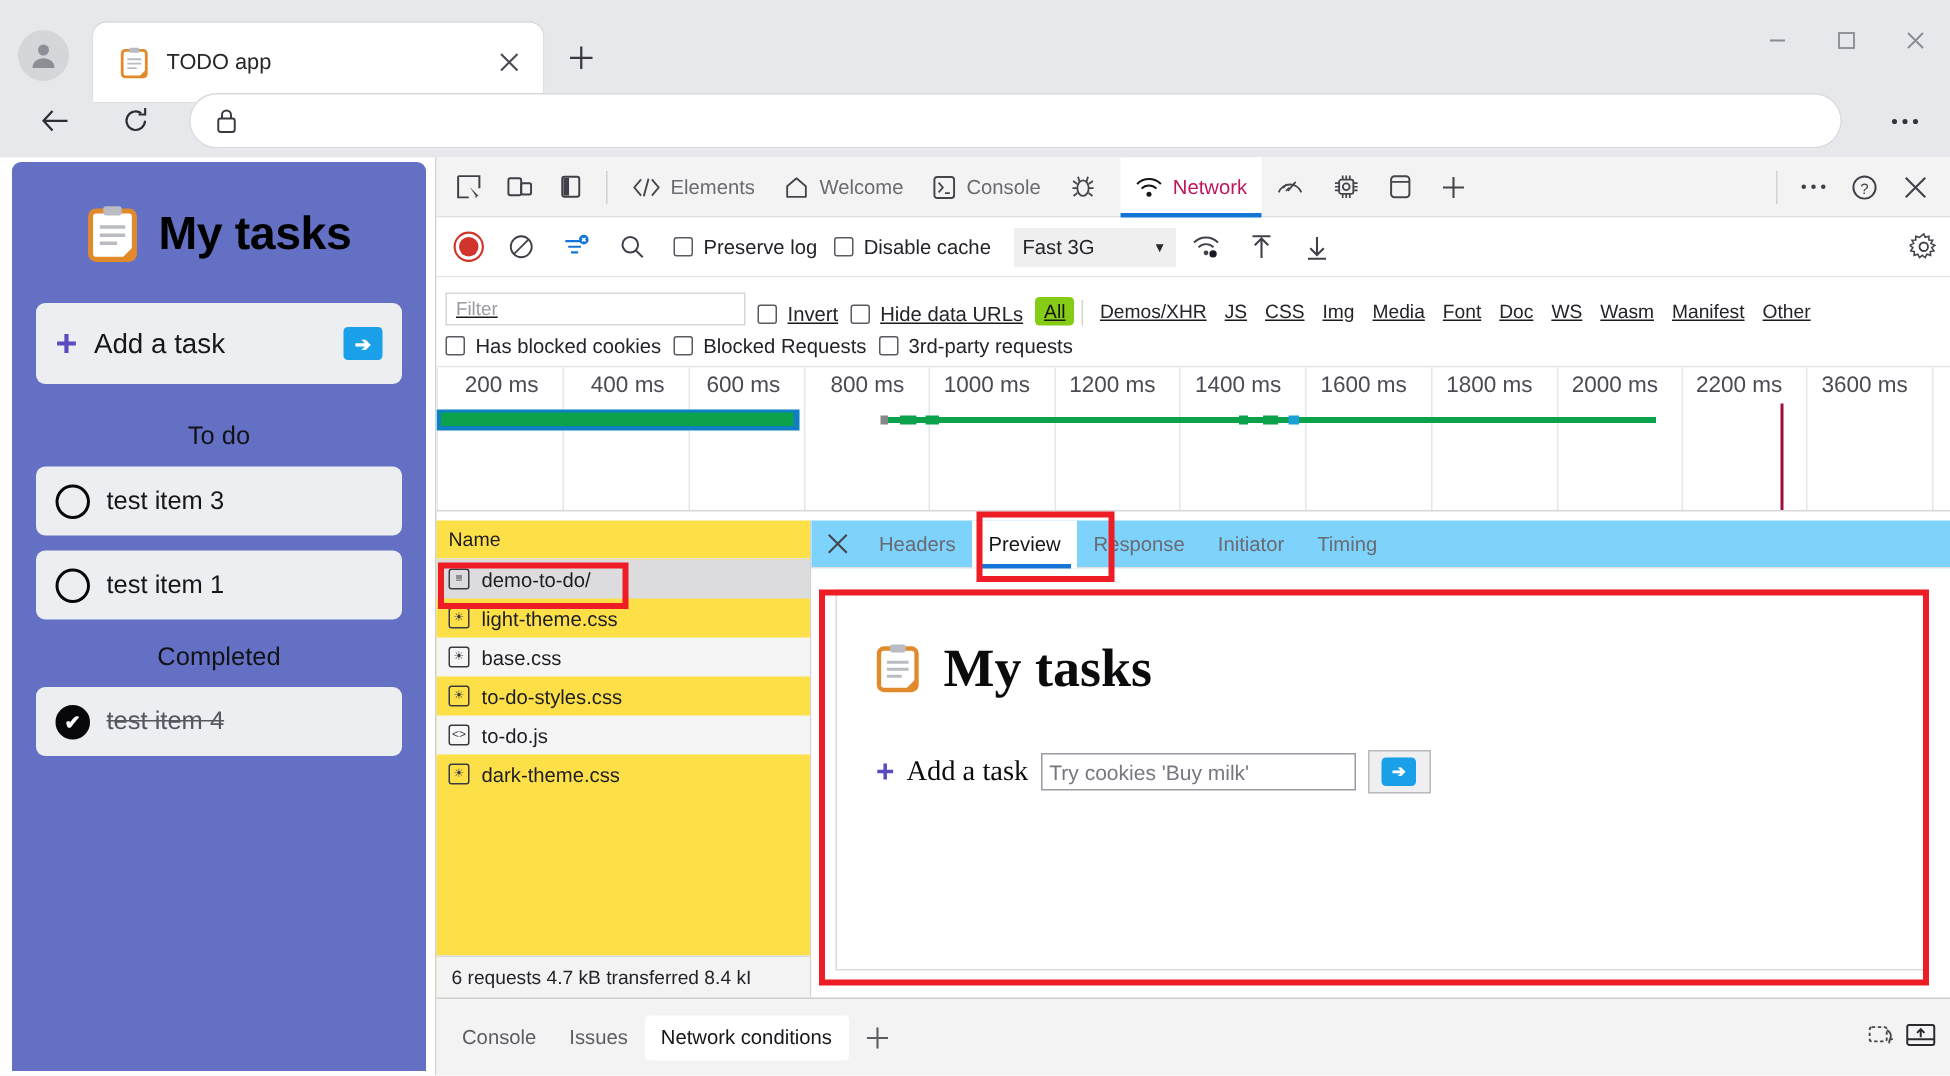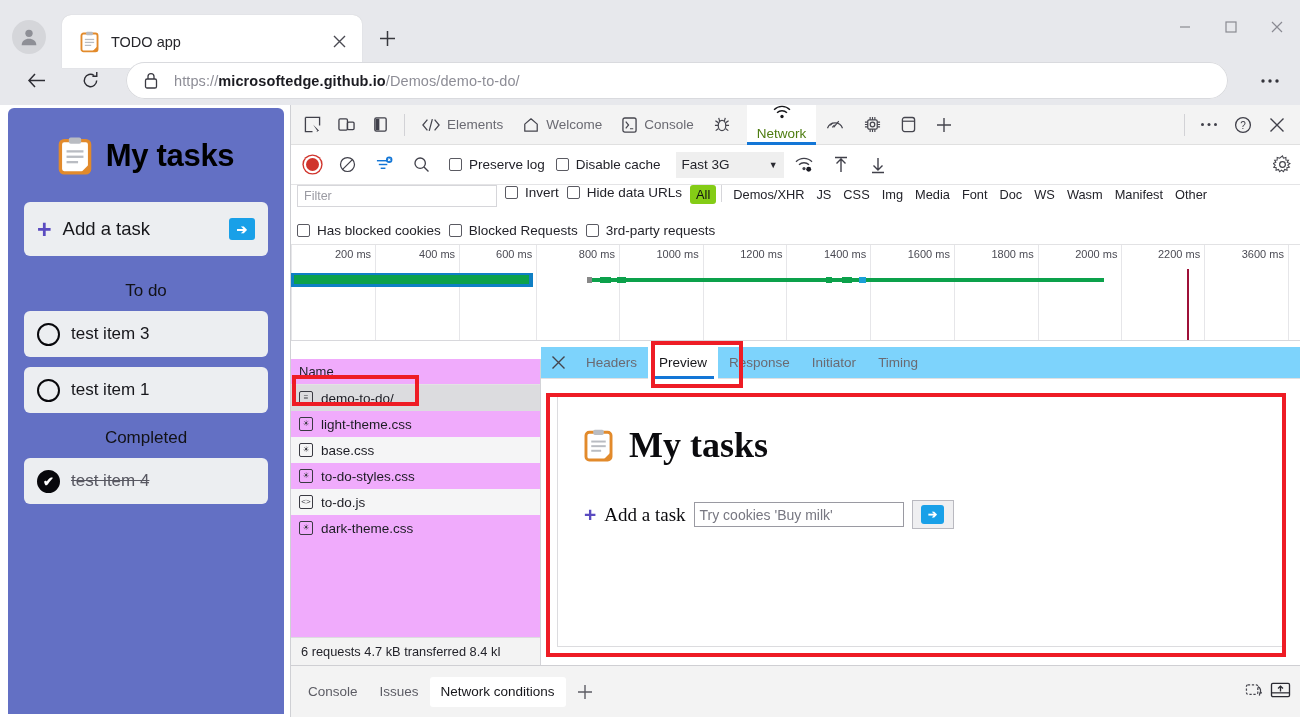--- a/index.html
+++ b/index.html
@@ -95,65 +95,65 @@
   .dt-toolbar {
     height:40px; display:flex; align-items:center; background:#f3f3f3;
     border-bottom:1px solid #e0e0e0; padding-left:4px;
   }
   .dt-icon-btn { width:34px; height:30px; display:flex; align-items:center; justify-content:center; color:#40404a; border-radius:4px; flex:none;}
   .dt-sep { width:1px; height:22px; background:#d2d2d6; margin:0 7px; flex:none;}
   .dt-tab {
     height:40px; display:flex; align-items:center; gap:7px; padding:0 10px;
     font-size:13.5px; color:#6a6a72; white-space:nowrap; position:relative;
   }
-  .dt-tab.active { background:#ffffff; color:#4d7c0f;flex-direction:column; }
+  .dt-tab.active { background:#ffffff; color:#be185d; }
   .dt-tab.active::after { content:""; position:absolute; left:0; right:0; bottom:0; height:2.5px; background:#1376d6; }
   .dt-tab .ti { display:flex; align-items:center; color:#45454e; }
   .dt-toolbar-right { margin-left:auto; display:flex; align-items:center; padding-right:6px; }
 
   .dt-netbar {
     height:40px; display:flex; align-items:center; background:#ffffff;
     border-bottom:1px solid #e4e4e6; padding-left:6px; gap:3px;
   }
   .rec-btn { width:30px; height:26px; display:flex; align-items:center; justify-content:center; }
   .dot-rec { width:13px; height:13px; border-radius:50%; background:#d0342c; box-shadow:0 0 0 2.2px #fff, 0 0 0 3.6px #d0342c;}
   .chk-label { display:flex; align-items:center; gap:7px; font-size:13.5px; color:#23232a; margin-left:8px; white-space:nowrap;}
   .chkbox { width:13px; height:13px; border:1.4px solid #5a5a62; border-radius:2px; background:#fff; flex:none;}
   .throttle {
     margin-left:12px; display:flex; align-items:center; gap:6px; height:26px; padding:0 6px;
     background:#efefef; font-size:13.5px; color:#23232a; min-width:108px; justify-content:space-between;
   }
   .throttle .caret { font-size:9px; color:#2a2a31; }
   .gear-right { margin-left:auto; padding-right:8px; display:flex; align-items:center; color:#44444c;}
 
   .dt-filterbar {
-    height:32px; display:flex; align-items:flex-start; background:#ffffff; padding-left:6px; gap:0;
+    height:32px; display:flex; align-items:flex-end; background:#ffffff; padding-left:6px; gap:0;text-decoration:underline;
   }
   .filter-input {
     width:200px; height:22px; border:1px solid #d6d6da; background:#fff;
     font-size:12.5px; color:#9a9aa2; padding:0 6px; display:flex; align-items:center;
   }
   .restype { font-size:12.8px; color:#23232a; padding:2px 6px; border-radius:3px; white-space:nowrap; }
   .restype.sel { background:#84cc16; color:#111; }
   .vbar { width:1px; height:17px; background:#d6d6da; margin:0 5px; }
   .dt-filterbar2 {
     height:28px; display:flex; align-items:center; background:#ffffff; padding-left:6px;
     border-bottom:1px solid #e2e2e4;
   }
 
   
   .overview { height:96px; background:#ffffff; position:relative; border-bottom:1px solid #d8d8dc; overflow:hidden;}
   .tick { position:absolute; top:0; height:96px; border-left:1px solid #e6e6e9; }
-  .tick span { position:absolute; right:5px; top:3px; font-size:11px; color:#4b4b54; white-space:nowrap; }
+  .tick span { position:absolute; right:17px; top:3px; font-size:15px; color:#4b4b54; white-space:nowrap; }
   .wf-row { position:absolute; height:8px; }
   .redline { position:absolute; width:1.6px; top:24px; height:72px; background:#9e1038; }
 
   
   .lists { position:absolute; left:0; top:242px; right:0; bottom:52px; display:flex; }
-  .reqlist { width:250px; border-right:1px solid #d3d3d7; background:#f0abfc; position:relative; display:flex; flex-direction:column;margin-top:12px;}
+  .reqlist { width:250px; border-right:1px solid #d3d3d7; background:#fde047; position:relative; display:flex; flex-direction:column;}
   .reqhead { height:26px; display:flex; align-items:center; padding-left:8px; font-size:13px; color:#1d1d24; border-bottom:1px solid #e2e2e4;}
   .reqrows { flex:1; overflow:hidden; }
   .reqrow { height:26px; display:flex; align-items:center; padding-left:8px; gap:8px; font-size:13.5px; color:#1d1d24; }
   .reqrow.alt { background:#f5f5f6; }
   .reqrow.selected { background:#dcdcdf; }
   .rsc-icon { width:14px; height:14px; border:1.3px solid #3a3a42; border-radius:2px; flex:none; display:flex; align-items:center; justify-content:center; font-size:8px; color:#3a3a42; line-height:1;}
   .statusbar {
     height:28px; border-top:1px solid #dcdcdf; background:#f3f3f3; display:flex; align-items:center;
     padding-left:10px; font-size:12.8px; color:#23232a; white-space:nowrap; overflow:hidden;
   }
@@ -264,21 +264,20 @@
       </div>
     </div>
 
     <div class="urlbox">
       <span class="lock-icon">
         <svg width="14" height="17" viewBox="0 0 14 17">
           <rect x="1.5" y="7" width="11" height="9" rx="1.6" fill="none" stroke="#3a3a42" stroke-width="1.3"></rect>
           <path d="M4 7 V4.6 A3 3 0 0 1 10 4.6 V7" fill="none" stroke="#3a3a42" stroke-width="1.3"></path>
         </svg>
       </span>
-      <span class="url-text"><span>https://</span><b>microsoftedge.github.io</b><span>/Demos/demo-to-do/</span></span>
     </div>
     <div class="more-btn">
       <svg width="20" height="6" viewBox="0 0 20 6">
           <circle cx="3" cy="3" r="1.7" fill="#33333a"></circle>
           <circle cx="10" cy="3" r="1.7" fill="#33333a"></circle>
           <circle cx="17" cy="3" r="1.7" fill="#33333a"></circle>
         </svg>
     </div>
   </div>
 

